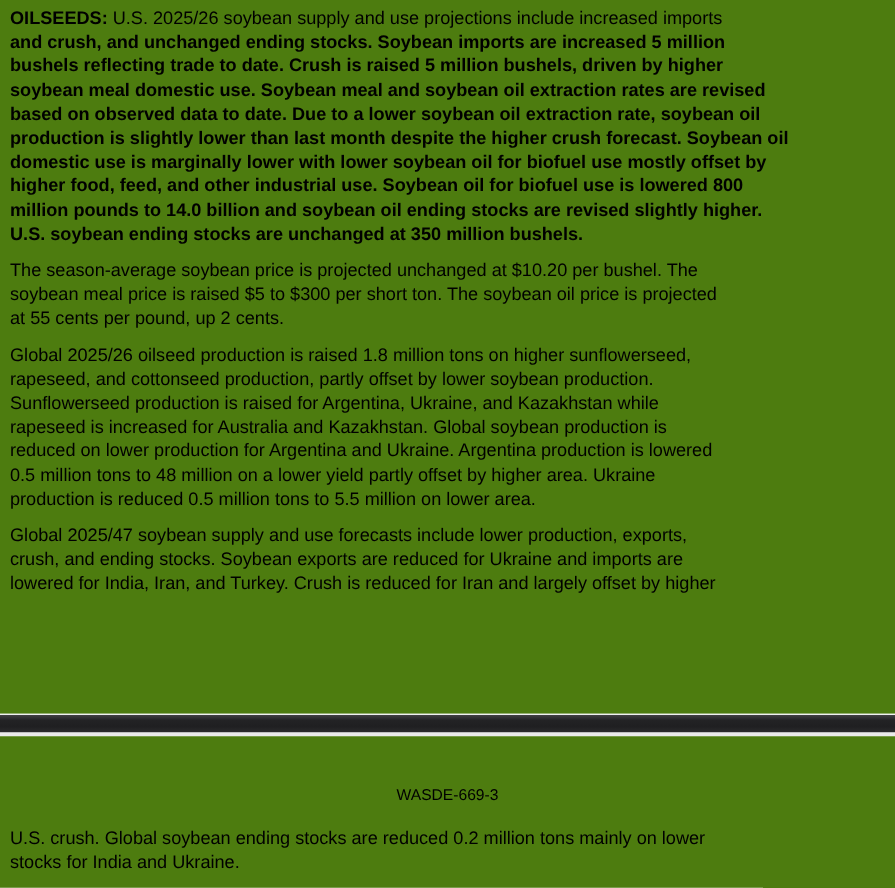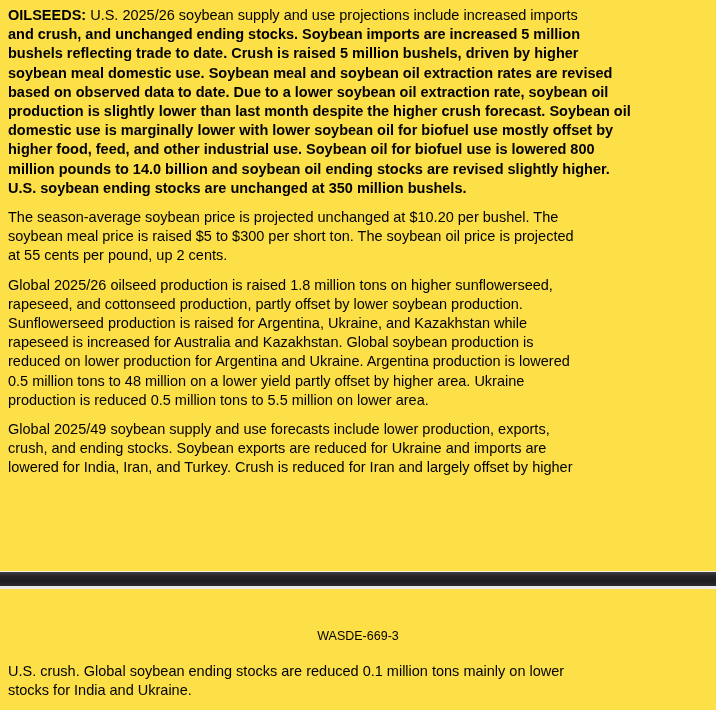--- a/index.html
+++ b/index.html
@@ -11,21 +11,21 @@
     height: 710px;
     background: #ffffff;
     overflow: hidden;
     font-family: "Liberation Sans", sans-serif;
     font-size: 14.5px;
     line-height: 19.2px;
     color: #000000;
   }
   .page {
     box-sizing: border-box;
-    background: #fde047;
+    background: #4d7c0f;
   }
   .page-1 {
     height: 571px;
     padding: 6px 8px 0 8px;
   }
   .para {
     margin: 0;
     white-space: pre;           
     overflow: hidden;
   }
@@ -82,28 +82,28 @@
 at 55 cents per pound, up 2 cents.</p>
 
   <p class="para">Global 2025/26 oilseed production is raised 1.8 million tons on higher sunflowerseed,
 rapeseed, and cottonseed production, partly offset by lower soybean production.
 Sunflowerseed production is raised for Argentina, Ukraine, and Kazakhstan while
 rapeseed is increased for Australia and Kazakhstan. Global soybean production is
 reduced on lower production for Argentina and Ukraine. Argentina production is lowered
 0.5 million tons to 48 million on a lower yield partly offset by higher area. Ukraine
 production is reduced 0.5 million tons to 5.5 million on lower area.</p>
 
-  <p class="para">Global 2025/49 soybean supply and use forecasts include lower production, exports,
+  <p class="para">Global 2025/47 soybean supply and use forecasts include lower production, exports,
 crush, and ending stocks. Soybean exports are reduced for Ukraine and imports are
 lowered for India, Iran, and Turkey. Crush is reduced for Iran and largely offset by higher</p>
 
 </div>
 
 <div class="page-break-bar"></div>
 
 <div class="page page-2">
 
   <div class="page-header">WASDE-669-3</div>
 
-  <p class="para">U.S. crush. Global soybean ending stocks are reduced 0.1 million tons mainly on lower
+  <p class="para">U.S. crush. Global soybean ending stocks are reduced 0.2 million tons mainly on lower
 stocks for India and Ukraine.</p>
 
 </div>
 
 </body></html>

